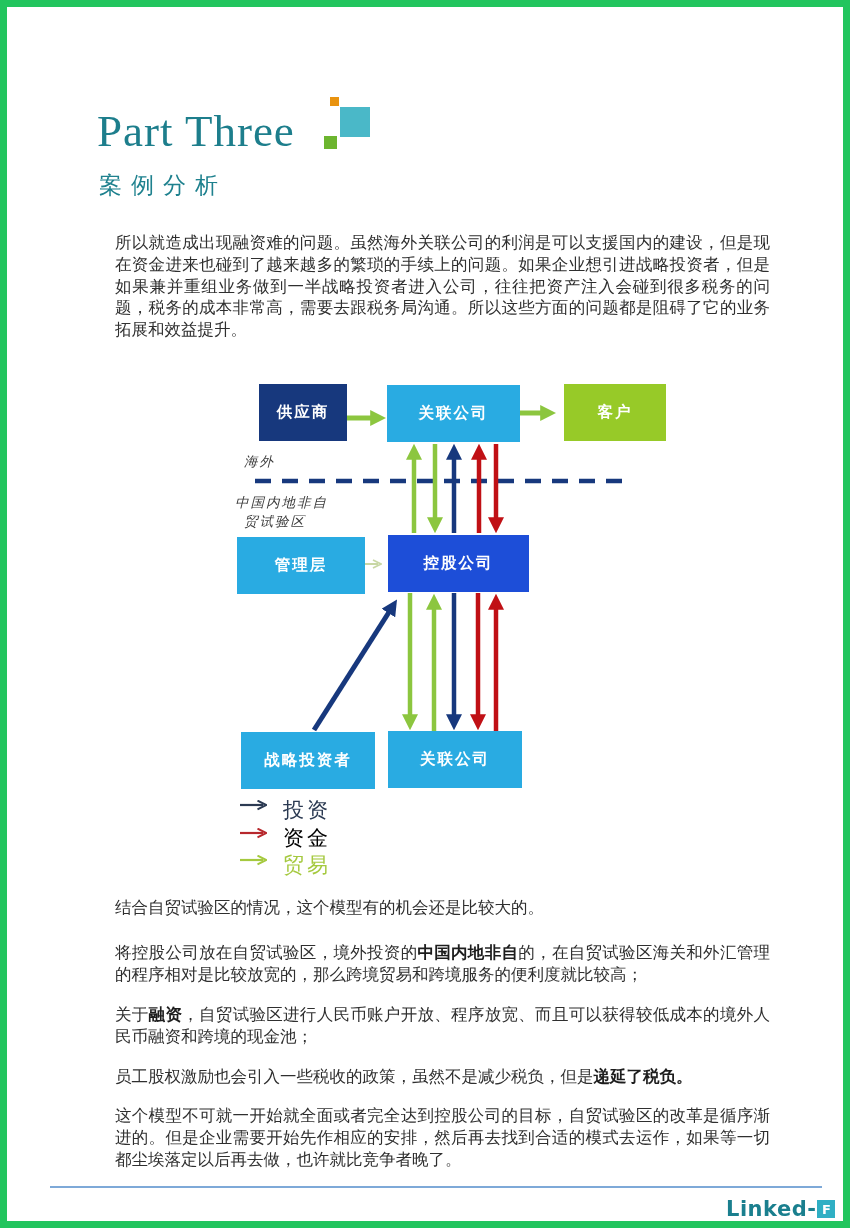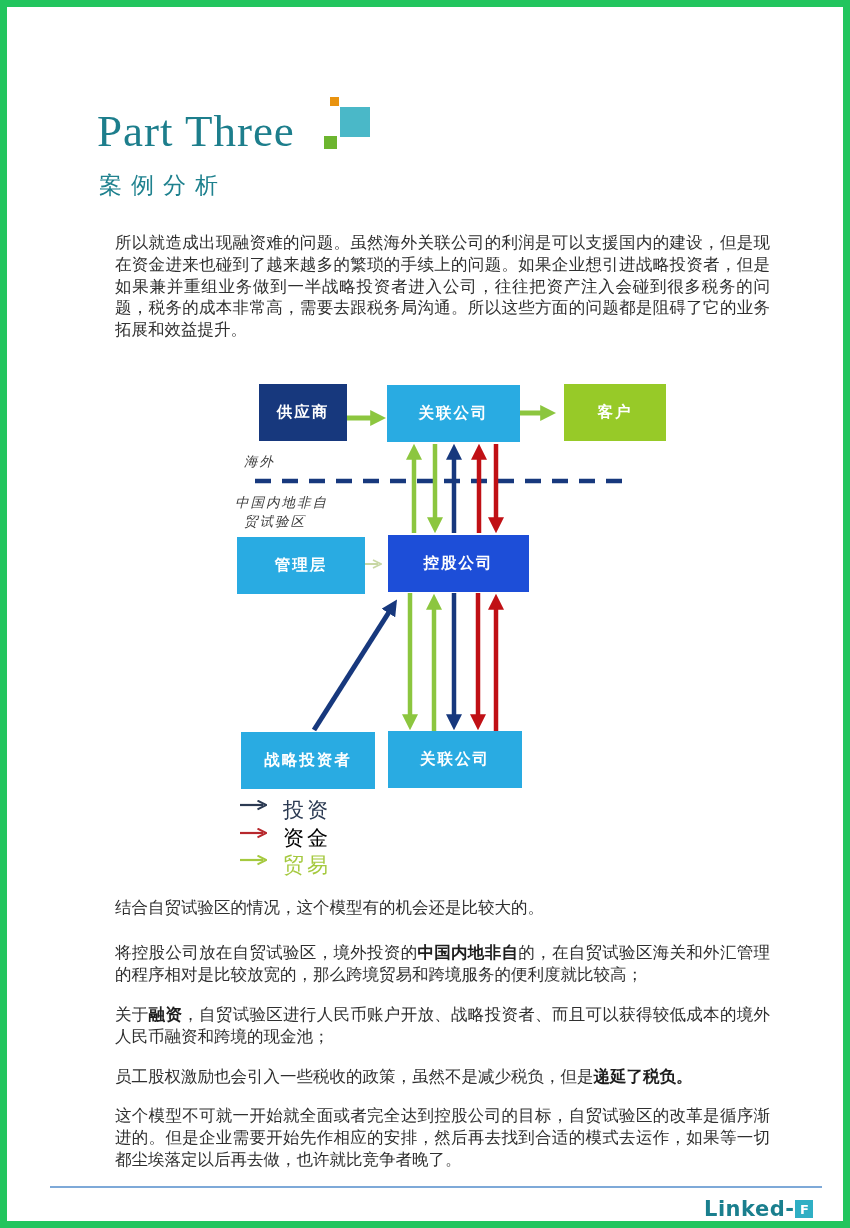--- a/index.html
+++ b/index.html
@@ -54,21 +54,21 @@
   }
   .l-overseas { left:237px; top:446px; }
   .l-mainland1 { left:228px; top:487px;text-align:right; }
   .l-mainland2 { left:237px; top:506px; }
   .legend-label { position:absolute; left:276px; font-size:21px; letter-spacing:3px; }
   .l-invest { top:789px; color:#2b3a52; }
   .l-funds  { top:817px; color:#000000; }
   .l-trade  { top:844px; color:#a5c93f; }
   
   .footer-line { position:absolute; left:43px; top:1179px; width:772px; height:2px; background:#7ea9d8; }
-  .footer-logo { position:absolute; left:697px; top:1190px; display:flex; align-items:center;justify-content:center; }
+  .footer-logo { position:absolute; left:719px; top:1190px; display:flex; align-items:center;justify-content:center; }
   .footer-logo .word { font-size:21px; font-weight:bold; color:#1a7f8e; letter-spacing:0.5px; }
   .footer-logo .mark {
     width:18px; height:18px; background:#2fafc4; color:#ffffff;
     font-size:13px; font-weight:bold; display:flex; align-items:center; justify-content:center;
     margin-left:1px;
   }
 </style>
 </head>
 <body>
 
@@ -144,21 +144,21 @@
   <div class="region-label l-overseas">海外</div>
   <div class="region-label l-mainland1">中国内地非自</div>
   <div class="region-label l-mainland2">贸试验区</div>
 
   <div class="legend-label l-invest">投资</div>
   <div class="legend-label l-funds">资金</div>
   <div class="legend-label l-trade">贸易</div>
 
   <div class="para p1">结合自贸试验区的情况，这个模型有的机会还是比较大的。</div>
   <div class="para p2"><span>将控股公司放在自贸试验区，境外投资的</span><b>中国内地非自</b><span>的，在自贸试验区海关和外汇管理的程序相对是比较放宽的，那么跨境贸易和跨境服务的便利度就比较高；</span></div>
-  <div class="para p3"><span>关于</span><b>融资</b><span>，自贸试验区进行人民币账户开放、战略投资者、而且可以获得较低成本的境外人民币融资和跨境的现金池；</span></div>
+  <div class="para p3"><span>关于</span><b>融资</b><span>，自贸试验区进行人民币账户开放、程序放宽、而且可以获得较低成本的境外人民币融资和跨境的现金池；</span></div>
   <div class="para p4"><span>员工股权激励也会引入一些税收的政策，虽然不是减少税负，但是</span><b>递延了税负。</b><span></span></div>
   <div class="para p5">这个模型不可就一开始就全面或者完全达到控股公司的目标，自贸试验区的改革是循序渐进的。但是企业需要开始先作相应的安排，然后再去找到合适的模式去运作，如果等一切都尘埃落定以后再去做，也许就比竞争者晚了。</div>
 
   <div class="footer-line"></div>
   <div class="footer-logo">
     <span class="word">Linked-</span>
     <span class="mark">F</span>
   </div>
 
 </div>

